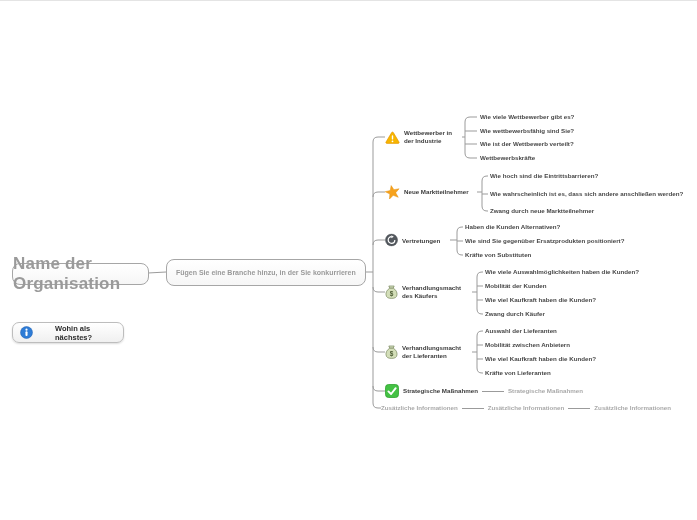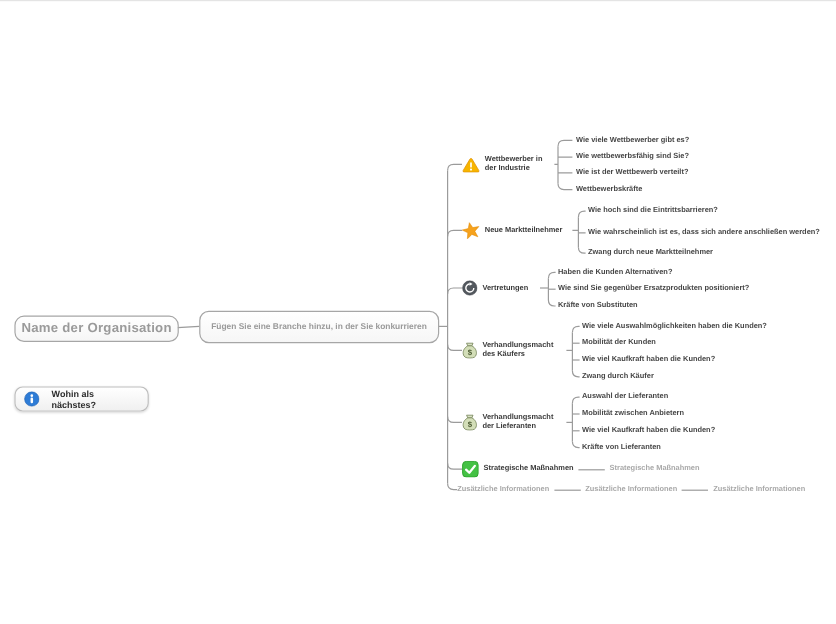--- a/index.html
+++ b/index.html
@@ -5,26 +5,26 @@
   html,body{margin:0;padding:0;background:#fff;}
   #canvas{position:relative;width:697px;height:520px;background:#ffffff;overflow:hidden;
           font-family:"Liberation Sans",sans-serif;border-top:1px solid #e4e4e4;}
   svg.wires{position:absolute;left:0;top:0;pointer-events:none;}
   svg.wires path{fill:none;stroke:#9b9b9b;stroke-width:1;}
 
   .box{position:absolute;box-sizing:border-box;background:linear-gradient(#ffffff,#f6f6f6);
        border:1.5px solid #a6a6a6;border-radius:8px;display:flex;align-items:center;
        color:#9a9a9a;font-weight:bold;}
   #org{left:12px;top:262px;width:137px;height:22px;justify-content:center;
-       font-size:11px;letter-spacing:.2px;}
+       font-size:17px;letter-spacing:.2px;}
   #root{left:166px;top:258px;width:200px;height:27px;font-size:7px;line-height:9px;
         padding:0 9px;}
   #help{position:absolute;left:12px;top:321px;width:112px;height:21px;box-sizing:border-box;
         background:linear-gradient(#ffffff,#f0f0f0);border:1px solid #bdbdbd;border-radius:7px;
-        box-shadow:0 1px 2px rgba(0,0,0,.14);display:flex;align-items:center;gap:10px;
+        box-shadow:0 1px 2px rgba(0,0,0,.14);display:flex;align-items:center;gap:22px;
         padding:0 7px;font-size:7.5px;font-weight:bold;color:#2c2c2c;cursor:pointer;}
 
   .tnode{position:absolute;transform:translateY(-50%);display:flex;align-items:center;gap:4px;}
   .icon{display:flex;align-items:center;flex:0 0 auto;}
   .lbl{font-size:6.2px;font-weight:bold;color:#3b3b3b;line-height:8px;white-space:nowrap;}
   .lbl.two{white-space:normal;}
   .w58{width:58px;}
   .w70{width:70px;}
   .cnode{position:absolute;transform:translateY(-50%);font-size:6.2px;font-weight:bold;
          color:#474747;line-height:8px;white-space:nowrap;}

